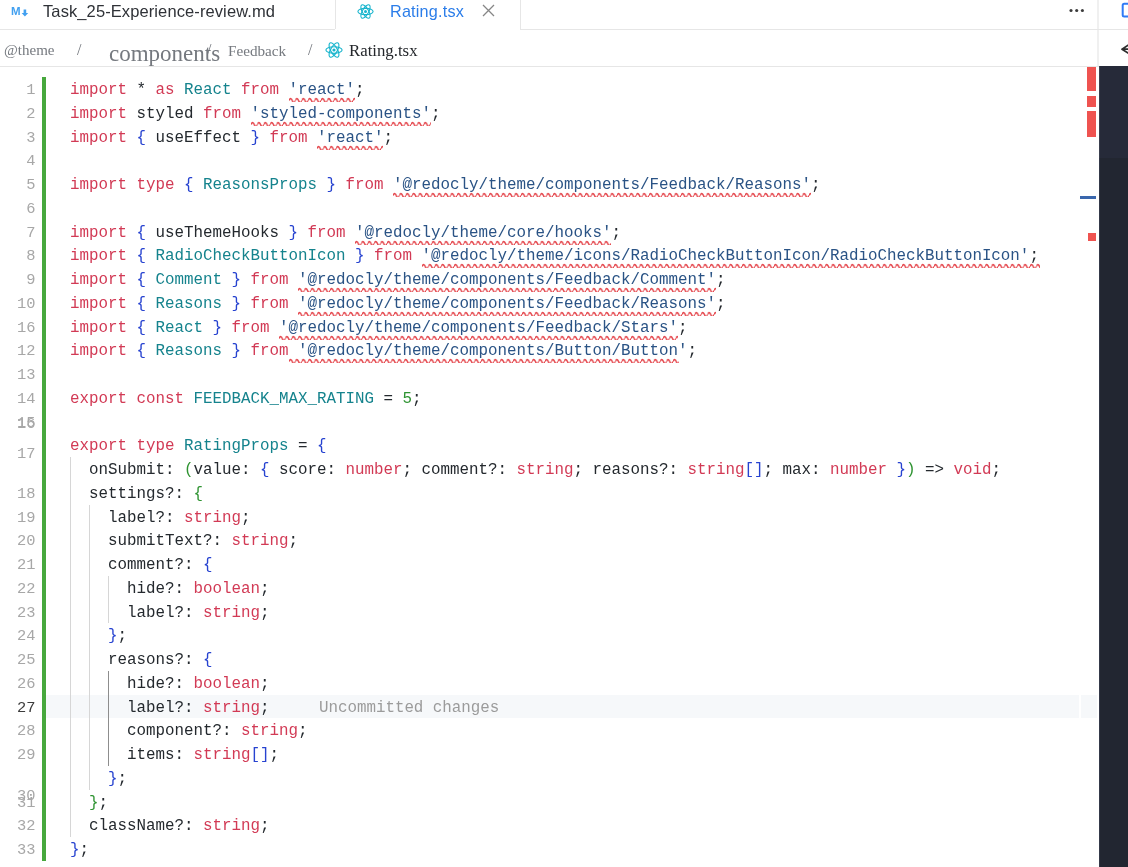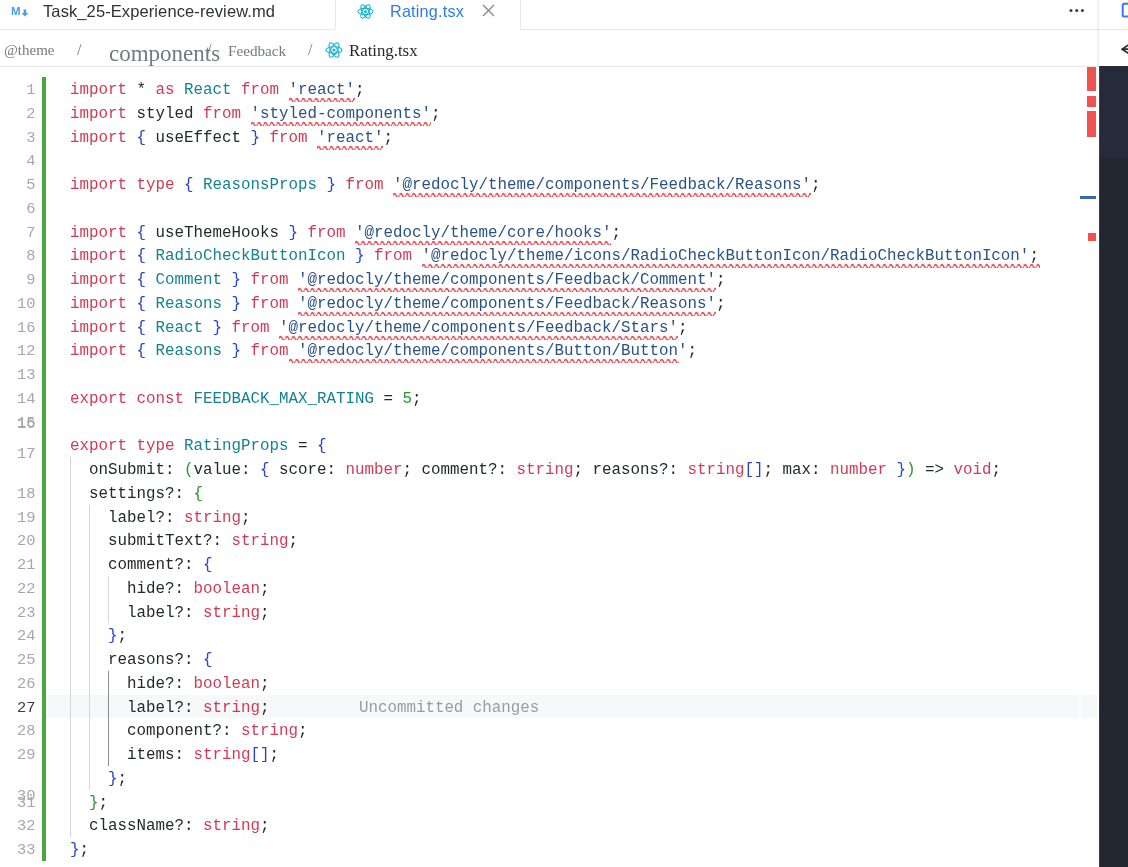--- a/index.html
+++ b/index.html
@@ -13,21 +13,21 @@
 .bcd{color:#24272b;}
 .ln{position:absolute;left:0;width:35.5px;text-align:right;font-family:"Liberation Mono",monospace;font-size:15.4px;line-height:23.75px;color:#a7a7a7;}
 .ln.c{color:#3c3c3c;}
 .cl{position:absolute;left:70px;font-family:"Liberation Mono",monospace;font-size:15.83px;line-height:23.75px;color:#24292e;white-space:pre;}
 .k{color:#d23a55;}
 .t{color:#15838d;margin-top:23px;}
 .s{color:#2a5385;}
 .b{color:#2743d0;}
 .g{color:#2e9331;}
 .n{color:#2e9331;}
-.an{color:#9b9b9b;margin-left:40px;}
+.an{color:#9b9b9b;}
 #gbar{position:absolute;left:42px;top:77px;width:3.6px;height:784px;background:#47a83d;}
 .ig{position:absolute;width:1px;background:#d6d6d6;}
 .ig.a{background:#8d8d8d;}
 .hl{position:absolute;background:#f6f8fa;}
 .sq{position:absolute;}
 .rm{position:absolute;background:#ef5350;}
 #dark1{position:absolute;left:1099px;top:66px;width:29px;height:92px;background:#262a39;border-left:1.5px solid #3a3f4e;}
 #dark2{position:absolute;left:1099px;top:158px;width:29px;height:709px;background:#222631;border-left:1.5px solid #343949;}
 </style></head>
 <body>

